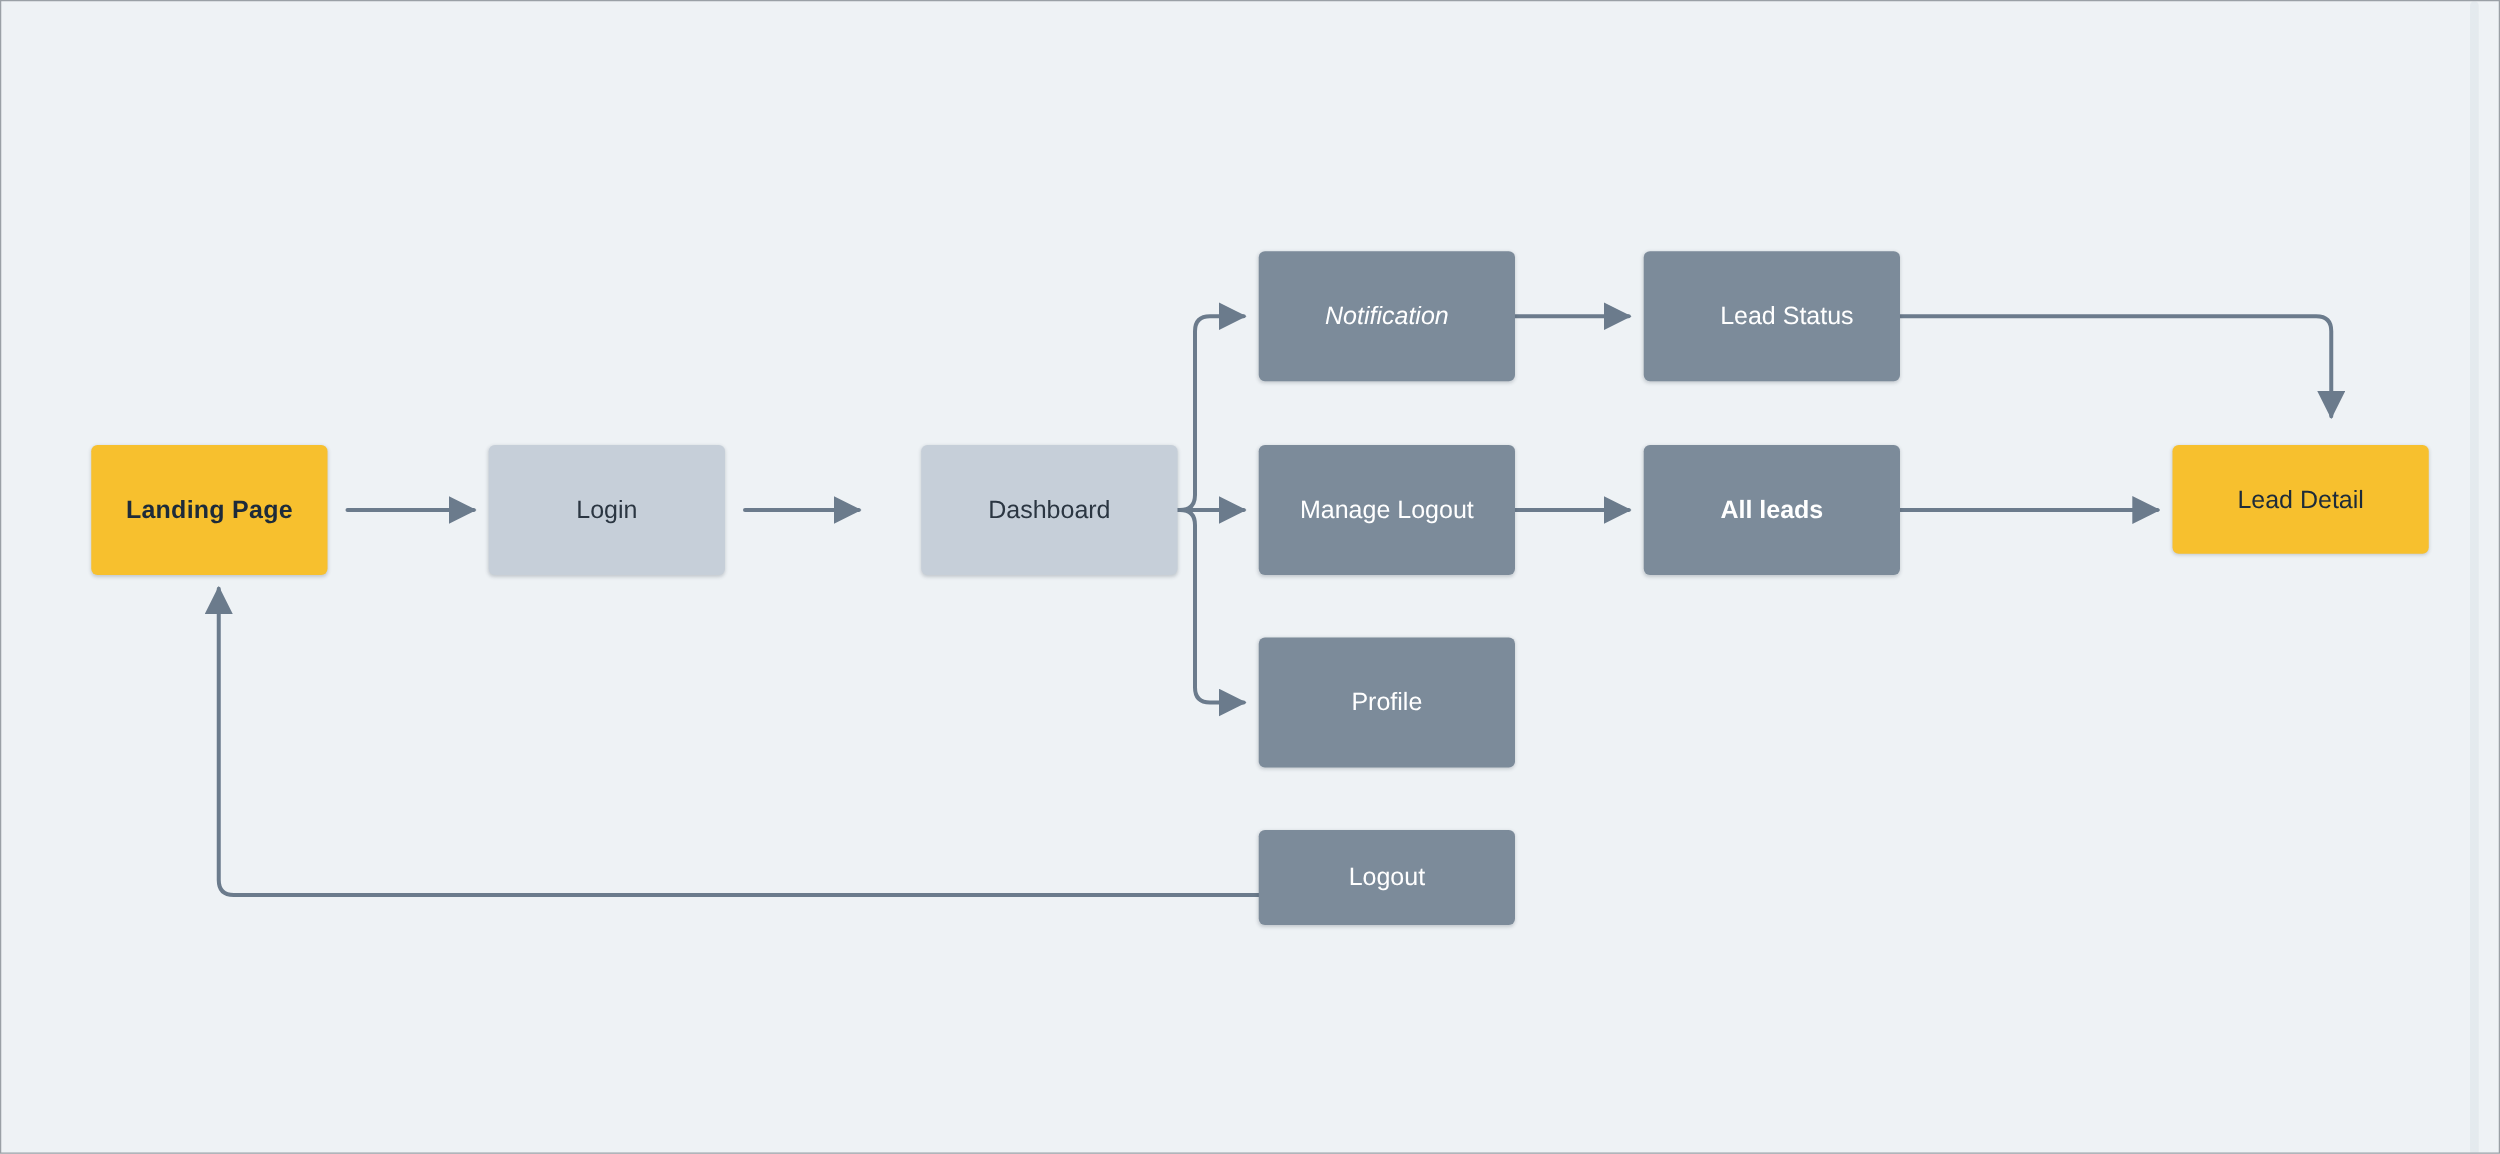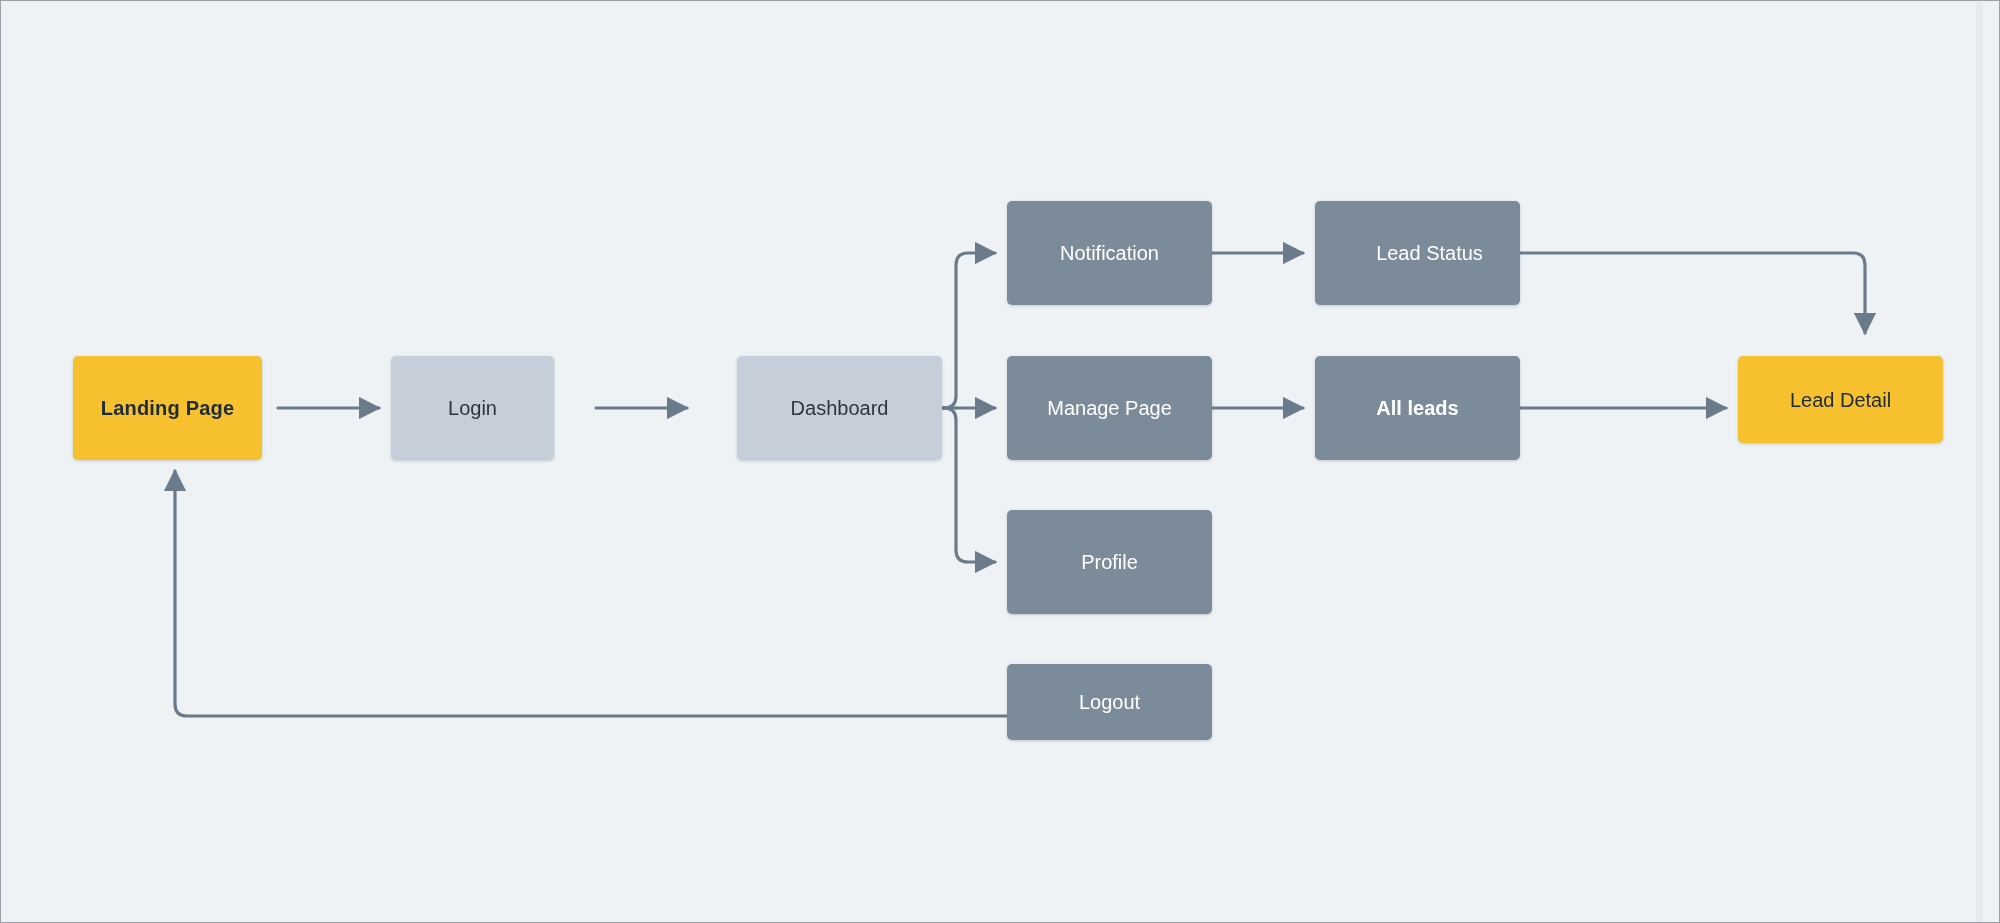--- a/index.html
+++ b/index.html
@@ -121,31 +121,31 @@
 
       <path d="M 1006 715 L 186 715 Q 174 715 174 703 L 174 470" marker-end="url(#arrow-head)"></path>
 
     </g>
   </svg>
 
   <div id="nodes">
       <div class="node kind-highlight bold" style="left: 72px; top: 355px; width: 189px; height: 104px;">
         <span class="node-label">Landing Page</span>
       </div>
-      <div class="node kind-light" style="left: 390px; top: 355px; width: 163px; height: 104px;">
+      <div class="node kind-light" style="left: 390px; top: 355px; width: 189px; height: 104px;">
         <span class="node-label">Login</span>
       </div>
       <div class="node kind-light" style="left: 736px; top: 355px; width: 205px; height: 104px;">
         <span class="node-label">Dashboard</span>
       </div>
-      <div class="node kind-slate" style="left: 1006px; top: 200px; width: 205px; height: 104px;">
+      <div class="node kind-slate" style="left: 1006px; top: 200px; width: 205px; height: 104px; font-style: italic;">
         <span class="node-label">Notification</span>
       </div>
       <div class="node kind-slate" style="left: 1006px; top: 355px; width: 205px; height: 104px;">
-        <span class="node-label">Manage Page</span>
+        <span class="node-label">Manage Logout</span>
       </div>
       <div class="node kind-slate" style="left: 1006px; top: 509px; width: 205px; height: 104px;">
         <span class="node-label">Profile</span>
       </div>
       <div class="node kind-slate" style="left: 1006px; top: 663px; width: 205px; height: 76px;">
         <span class="node-label">Logout</span>
       </div>
       <div class="node kind-slate" style="left: 1314px; top: 200px; width: 205px; height: 104px; padding-left: 24px;">
         <span class="node-label">Lead Status</span>
       </div>

